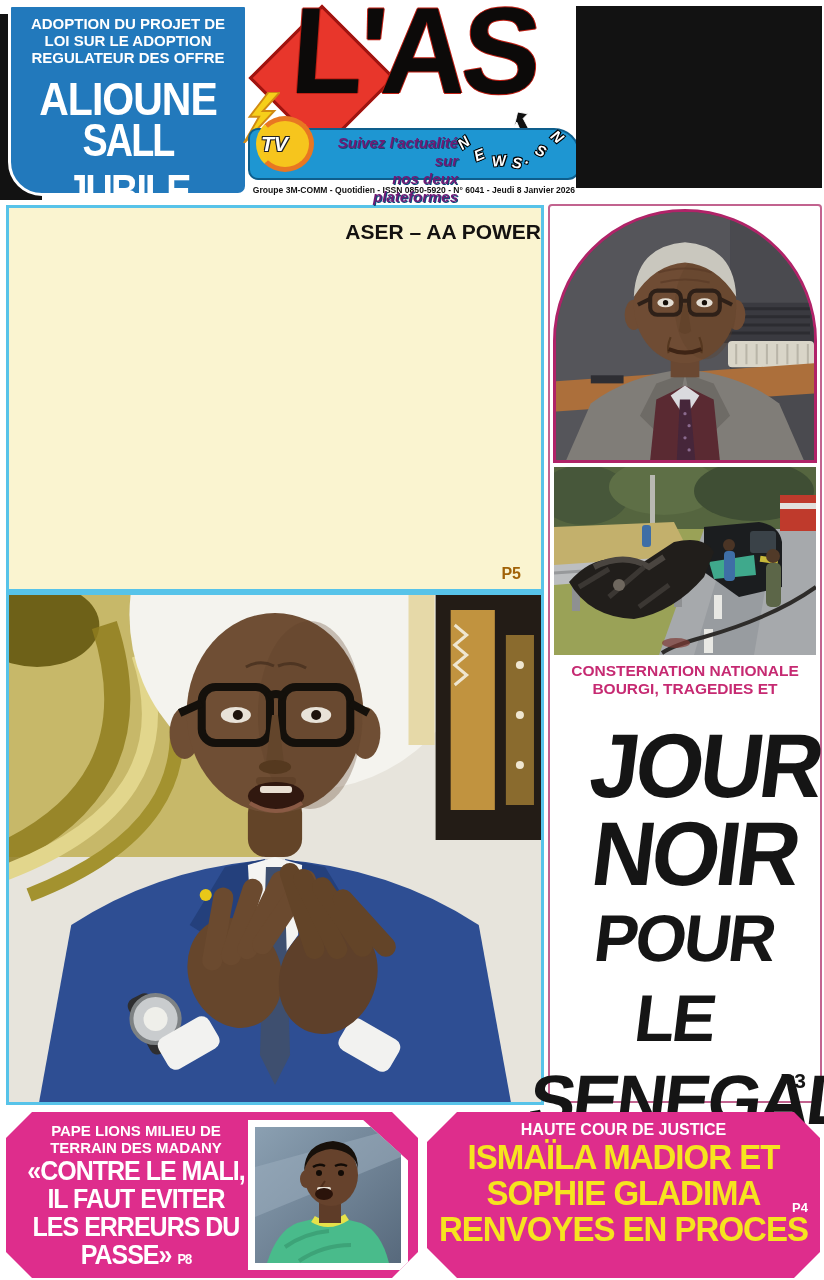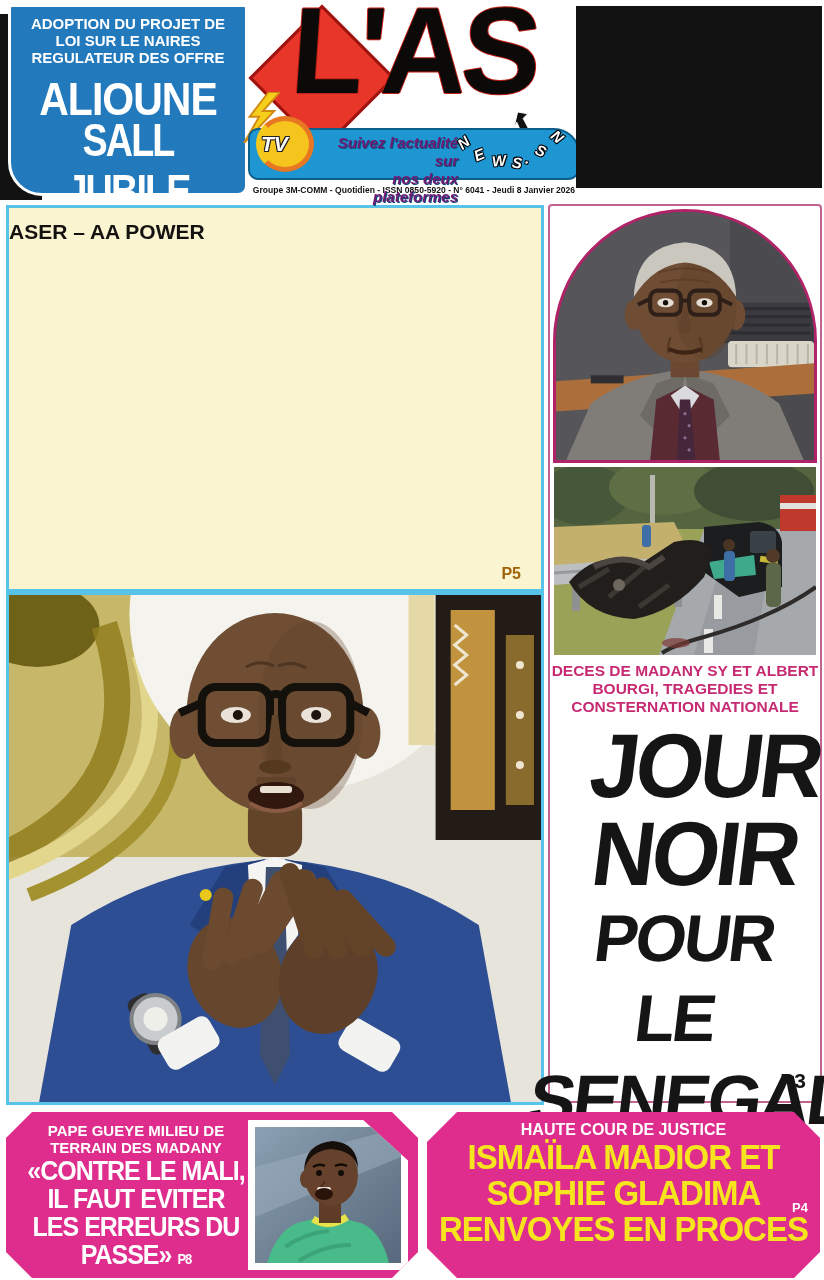--- a/index.html
+++ b/index.html
@@ -41,21 +41,21 @@
   
   .tr-shadow { position:absolute; left:576px; top:6px; width:246px; height:182px; background:#121212; }
   .box-top-right { position:absolute; left:584px; top:0; width:238px; height:186px;
     background:#F8ED26; border-left:3px solid #fff; border-bottom:3px solid #fff; border-radius:0 0 44px 6px; text-align:center; }
   .box-top-right .kicker { margin-top:6px; font-size:12.5px; font-weight:bold; color:#E02519; transform:scaleX(.95); }
   .box-top-right .title { margin-top:4px; font-size:28px; font-weight:bold; color:#141210; line-height:31px;
     letter-spacing:-1px; transform:scaleX(.95) scaleY(1.1); }
 
   
   .lead-box { position:absolute; left:6px; top:205px; width:538px; height:387px; background:#FAF4D0;
-    border:3px solid #57C3E9; text-align:left; }
+    border:3px solid #57C3E9; text-align:right; }
   .lead-box .kicker { margin-top:12px; font-size:21px; font-weight:bold; color:#141210; letter-spacing:0; }
   .lead-title .l1, .lead-title .l2 { font-size:84px; font-weight:bold; color:#D7271D; line-height:84px;
     letter-spacing:-4px; transform:scaleY(1.05); }
   .lead-title .l3, .lead-title .l4 { font-size:70px; font-weight:bold; color:#D7271D; line-height:76px;
     letter-spacing:-3px; transform:scaleY(1.05); }
   .lead-box .pref { position:absolute; right:20px; bottom:6px; font-size:16px; font-weight:bold; color:#a16207; }
 
   
   .main-photo { position:absolute; left:6px; top:592px; width:538px; height:513px; border:3px solid #57C3E9;
     overflow:hidden; background:#E7E4DC; }
@@ -98,21 +98,21 @@
 </style>
 </head>
 <body>
 
 <div class="page">
 
   <div class="tl-shadow"></div>
   <section class="box-top-left">
     <div class="kicker">
       <div>ADOPTION DU PROJET DE</div>
-      <div>LOI SUR LE NAIRES</div>
+      <div>LOI SUR LE ADOPTION</div>
       <div>REGULATEUR DES OFFRE</div>
     </div>
     <div class="t1">ALIOUNE</div>
     <div class="t2">SALL JUBILE</div>
   </section>
 
   <header class="masthead">
     <div class="diamond"></div>
     <div class="bolt">
       <svg viewBox="0 0 40 54">
@@ -297,37 +297,36 @@
         <rect x="226" y="36" width="36" height="6" fill="#E2E0DC"></rect>
         <rect x="170" y="84" width="11" height="30" rx="4" fill="#3E6EA6"></rect>
           <circle cx="175" cy="78" r="6" fill="#4A3425"></circle>
         <rect x="212" y="96" width="15" height="44" rx="5" fill="#5C6648"></rect>
           <circle cx="219" cy="89" r="7" fill="#513A28"></circle>
         <path d="M262,120 Q220,150 150,170 Q120,178 108,186" stroke="#2E2C2A" stroke-width="4" fill="none"></path>
         <ellipse cx="122" cy="176" rx="14" ry="5" fill="#7E3A34" opacity="0.7"></ellipse>
       </svg>
     </figure>
     <div class="right-kicker">
-      <div>DECES DE MADANY SY  ET ALBERT</div>
+      <div>CONSTERNATION NATIONALE</div>
       <div>BOURGI, TRAGEDIES ET</div>
-      <div>CONSTERNATION NATIONALE</div>
     </div>
     <div class="right-title">
       <div class="l1">JOUR</div>
       <div class="l2">NOIR</div>
       <div class="l3">POUR LE</div>
       <div class="l4">SENEGAL</div>
     </div>
     <div class="pref">P3</div>
   </aside>
 
   <section class="box-bottom-left">
     <div class="bl-text">
       <div class="kicker">
-        <div>PAPE GUEYE MILIEU DE</div>
+        <div>PAPE LIONS MILIEU DE</div>
         <div>TERRAIN DES MADANY</div>
       </div>
       <div class="quote">«CONTRE LE MALI,</div>
       <div class="quote">IL FAUT EVITER</div>
       <div class="quote">LES ERREURS DU</div>
       <div class="quote">
         <span>PASSE»</span><span class="pref">P8</span>
       </div>
     </div>
     <figure class="player-frame">

